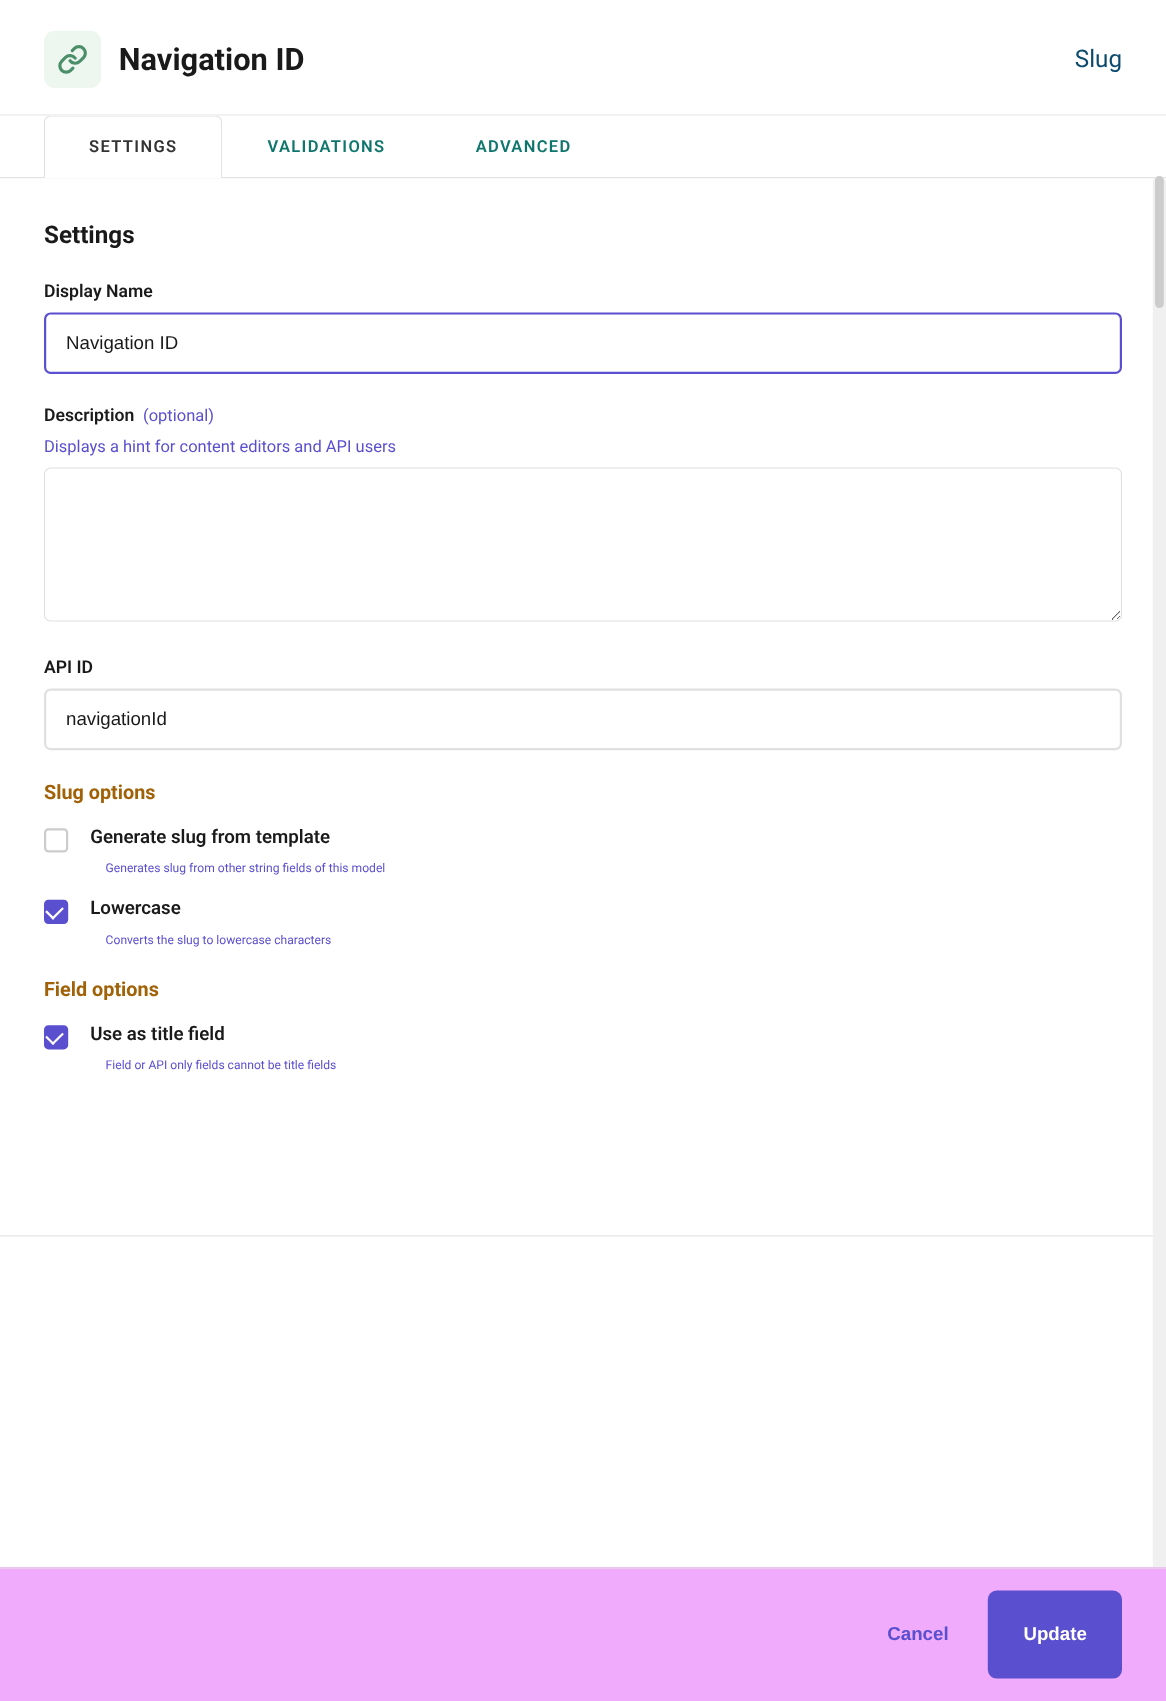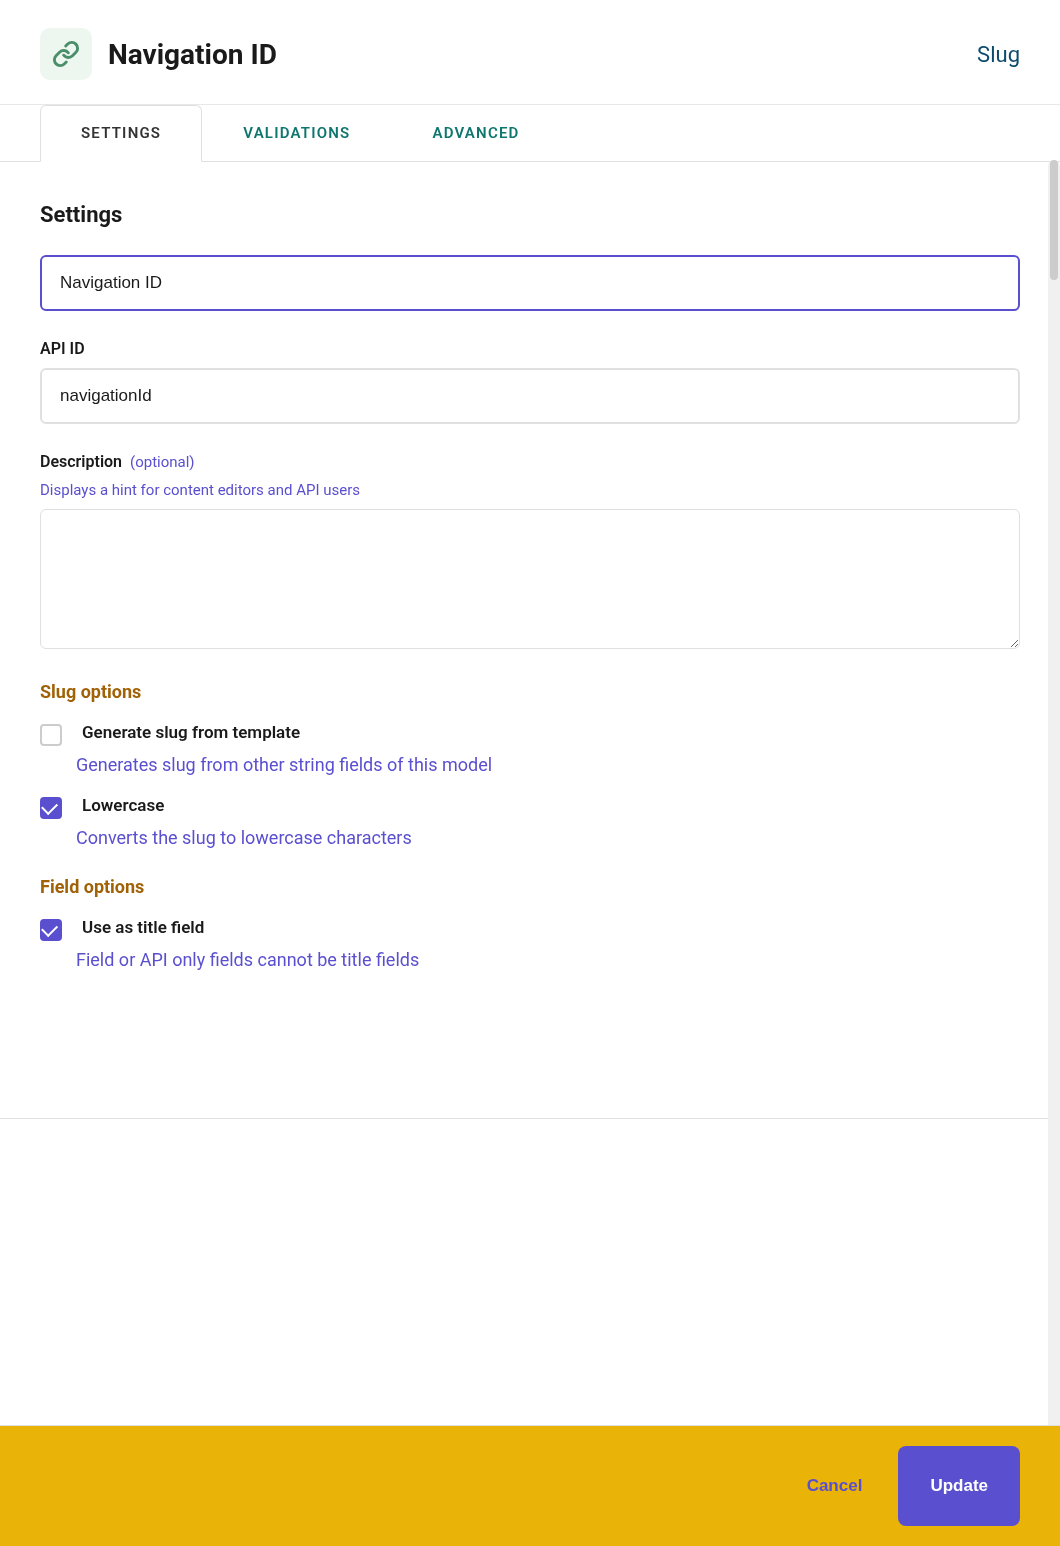--- a/index.html
+++ b/index.html
@@ -190,36 +190,36 @@
       transform: rotate(-45deg) translateY(-2px);
     }
 
     .checkbox-label {
       font-size: 17px;
       font-weight: 600;
       color: #1a1a1a;
     }
 
     .checkbox-desc {
-      font-size: 18px;
+      font-size: 11px;
       color: #5a4fcf;
-      margin-left: 36px;
+      margin-left: 56px;
     }
 
     .divider {
       border: none;
       border-top: 1px solid #e0e0e0;
       margin: 0;
     }
 
     .footer {
       position: fixed;
       bottom: 0;
       width: 1060px;
-      background: #eab308;
+      background: #f0abfc;
       border-top: 1px solid #e0e0e0;
       padding: 20px 40px;
       display: flex;
       justify-content: flex-end;
       gap: 16px;
       align-items: center;
     }
 
     .btn-cancel {
       font-size: 17px;
@@ -282,37 +282,40 @@
   <div class="tab active">SETTINGS</div>
   <div class="tab">VALIDATIONS</div>
   <div class="tab">ADVANCED</div>
 </div>
 
 <div class="content">
 
   <div class="section-title">Settings</div>
 
   <div class="form-group">
+    <div class="form-label">
+      <span>Display Name</span>
+    </div>
     <input class="form-input focused" type="text" value="Navigation ID" style="">
-  </div>
-
-  <div class="form-group">
-    <div class="form-label">
-      <span>API ID</span>
-    </div>
-    <input class="form-input" type="text" value="navigationId" style="">
   </div>
 
   <div class="form-group">
     <div class="form-label">
       <span>Description</span>
       <span class="form-label-optional">(optional)</span>
     </div>
     <div class="form-hint">Displays a hint for content editors and API users</div>
     <textarea class="form-textarea" style=""></textarea>
+  </div>
+
+  <div class="form-group">
+    <div class="form-label">
+      <span>API ID</span>
+    </div>
+    <input class="form-input" type="text" value="navigationId" style="">
   </div>
 
   <div class="form-group">
     <div class="subsection-title">Slug options</div>
 
     <div class="checkbox-group">
       <div class="checkbox-row">
         <div class="checkbox"></div>
         <span class="checkbox-label">Generate slug from template</span>
       </div>

